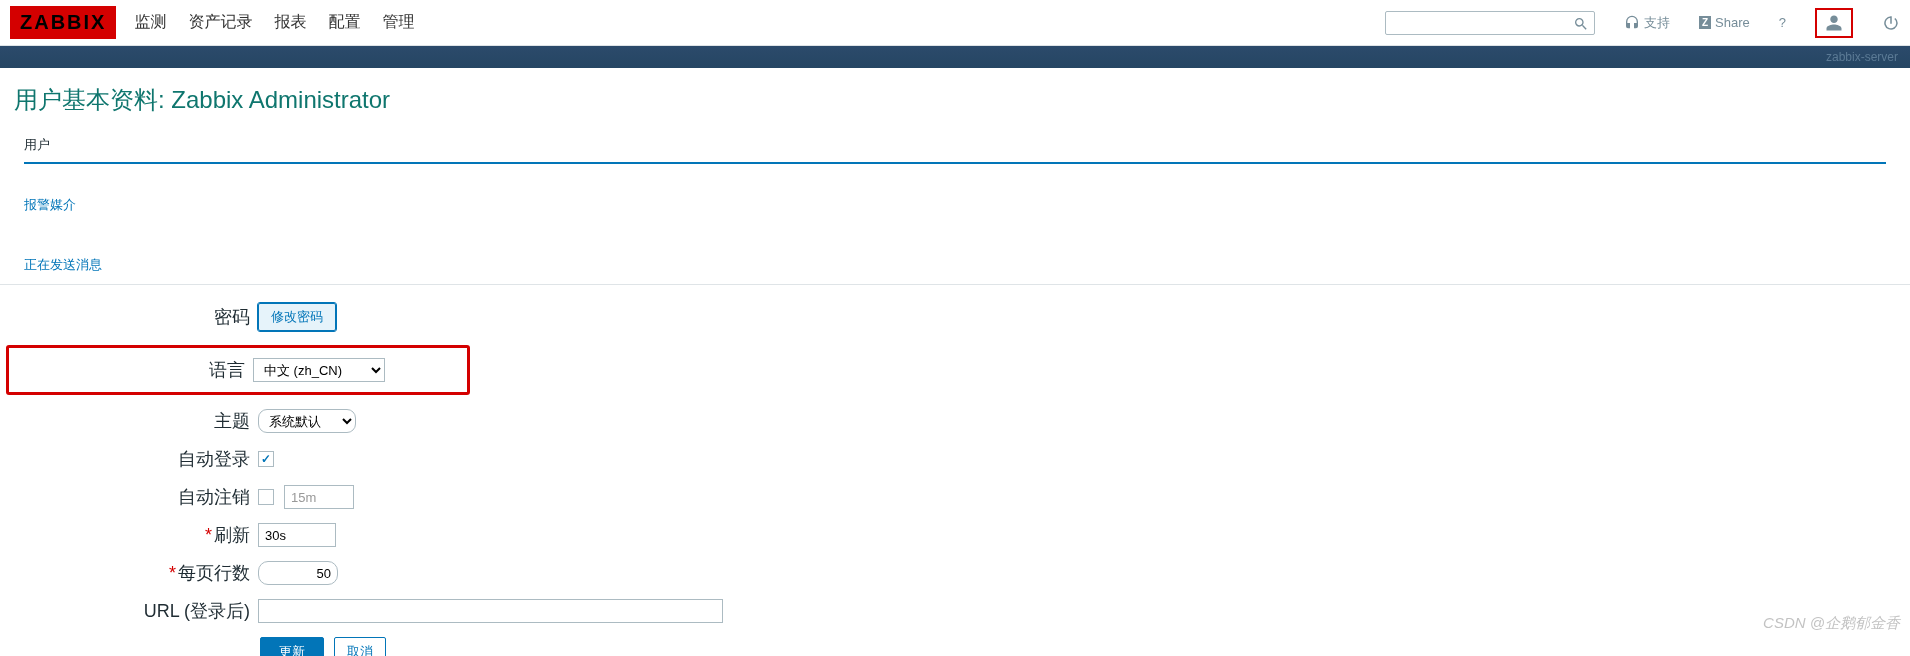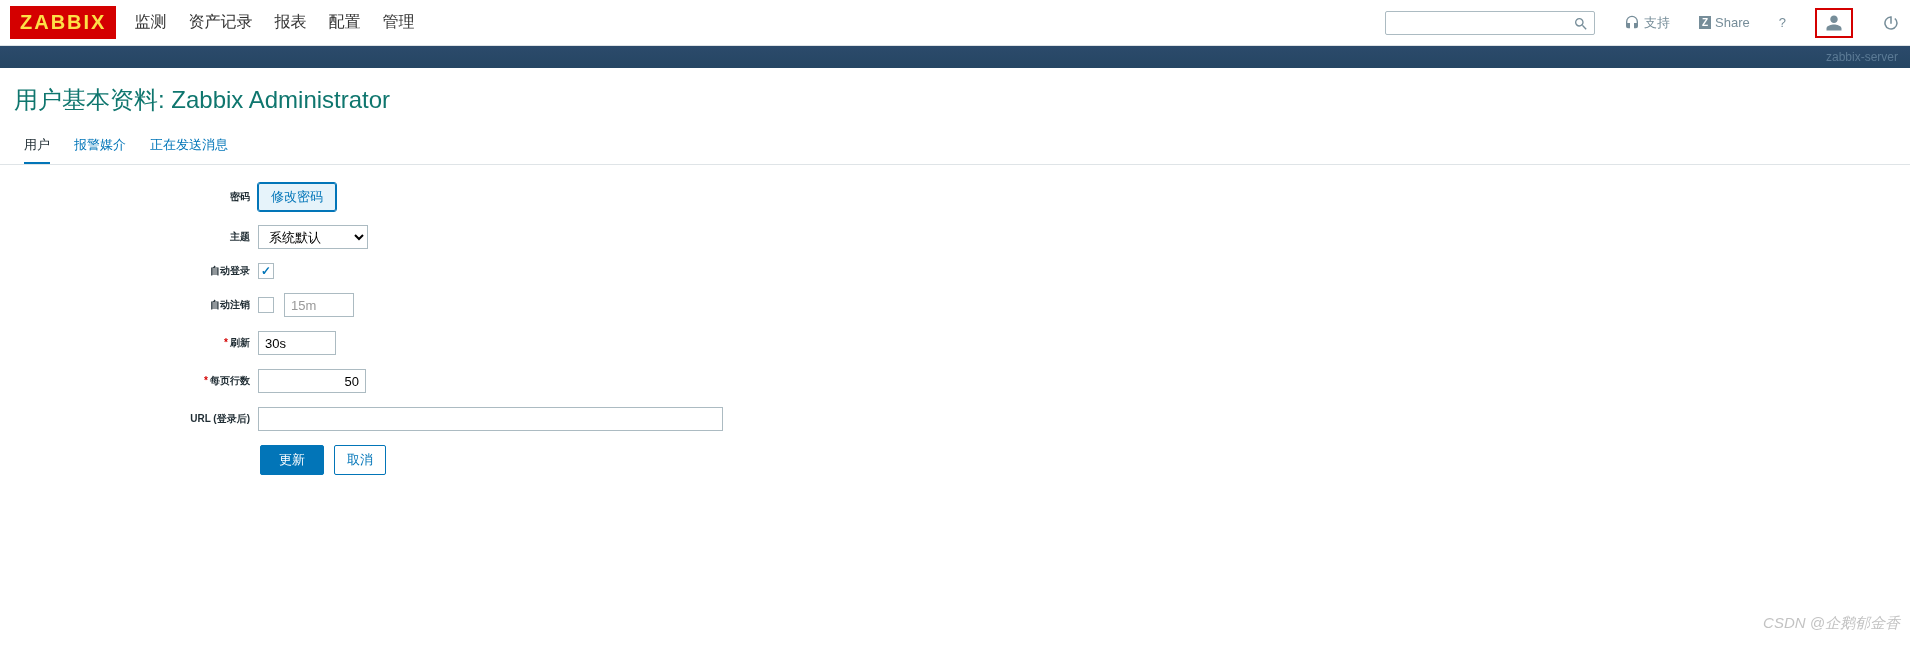--- a/index.html
+++ b/index.html
@@ -1,59 +1,59 @@
 <!DOCTYPE html>
 <html><head>
 <meta charset="utf-8">
 <style>
 * { box-sizing: border-box; margin: 0; padding: 0; }
 body { font-family: Arial, "Microsoft YaHei", sans-serif; font-size: 13px; color: #1f2c33; background: #fff; }
 
 
 .header { display: flex; align-items: center; height: 46px; border-bottom: 1px solid #dfe4e7; padding: 0 10px; }
-.logo { background: #d40000; color: #fde047; font-weight: bold; font-size: 20px; letter-spacing: 2px; padding: 5px 10px; margin-right: 18px; font-family: Arial, sans-serif; }
+.logo { background: #d40000; color: #000000; font-weight: bold; font-size: 20px; letter-spacing: 2px; padding: 5px 10px; margin-right: 18px; font-family: Arial, sans-serif; }
 .nav-menu { display: flex; gap: 22px; flex: 1; }
 .nav-item { color: #333; cursor: pointer; font-size: 16px; }
 .header-right { display: flex; align-items: center; gap: 29px; }
 .search-box { width: 210px; height: 26px; background: #f0f0f0; border: none; border-radius: 2px; padding: 0 28px 0 8px; position: relative; }
 .search-wrap { position: relative; }
 .search-icon { position: absolute; right: 6px; top: 5px; color: #768d99; }
 .hr-link { color: #768d99; font-size: 13px; display: flex; align-items: center; gap: 4px; cursor: pointer; }
 .user-icon-box { border: 2px solid #d40000; padding: 4px 8px; display: flex; align-items: center; }
 .icon-svg { width: 16px; height: 16px; fill: #768d99; }
 .icon-svg-lg { width: 18px; height: 18px; fill: #768d99; }
 
 
 .sub-bar { background: #1f3f5f; background: linear-gradient(#2c4a6b, #254663); height: 22px; display: flex; justify-content: flex-end; align-items: center; padding-right: 12px; }
 .sub-server { color: #5b7a95; font-size: 12px; }
 
 
 .page-title { font-size: 24px; font-weight: normal; padding: 16px 14px 12px; color: #0f766e; }
 
 
-.tabs { display: flex; gap: 24px; padding: 0 24px; border-bottom: 1px solid #dfe4e7; }
+.tabs { display: flex; gap: 24px; padding: 0 24px; border-bottom: 1px solid #dfe4e7; flex-direction: column; }
 .tab { padding: 8px 0; cursor: pointer; font-size: 13px; color: #0275b8; border-bottom: 2px solid transparent; }
 .tab.active { color: #1f2c33; border-bottom: 2px solid #0275b8; }
 
 
 .form-area { padding: 18px 0 30px; }
 .form-row { display: flex; align-items: center; margin-bottom: 14px; }
-.form-label { width: 258px; text-align: right; padding-right: 8px; color: #1f2c33; font-size: 10px; font-weight: bold; }
+.form-label { width: 258px; text-align: right; padding-right: 8px; color: #1f2c33; font-size: 18px; }
 .req { color: #d40000; margin-right: 2px; }
 .btn { border: 1px solid #0275b8; background: #fff; color: #0275b8; padding: 4px 12px; font-size: 13px; cursor: pointer; border-radius: 2px; }
 .btn.active-focus { background: #e6f3fa; border: 1px solid #0275b8; outline: 1px solid #0275b8; }
 .btn-primary { background: #0275b8; color: #fff; border: 1px solid #0275b8; padding: 5px 18px; }
 select, input[type=text] { border: 1px solid #acbbc2; padding: 3px 6px; font-size: 13px; height: 24px; background: #fff; }
 .lang-select { width: 132px; }
-.theme-select { width: 110px; }
+.theme-select { width: 98px; border-radius: 9px; }
 .chk { width: 16px; height: 16px; border: 1px solid #acbbc2; display: inline-flex; align-items: center; justify-content: center; background: #fff; }
 .chk.checked::after { content: "✓"; color: #0275b8; font-size: 12px; font-weight: bold; }
 .disabled-input { background: #ebebeb; color: #999; border: 1px solid #d6d6d6; width: 70px; text-align: left; padding-left: 8px; }
 .refresh-input { width: 78px; }
-.rows-input { width: 108px; text-align: right; }
+.rows-input { width: 80px; text-align: right; border-radius: 10px; }
 .url-input { width: 465px; }
 .highlight-row { border: 3px solid #d40000; padding: 10px 6px 10px 0; margin-bottom: 14px; border-radius: 3px; width: 464px; margin-left: 6px; }
 .highlight-row .form-label { width: 244px; }
 .form-actions { margin-left: 260px; margin-top: 6px; display: flex; gap: 10px; }
 
 .watermark { position: fixed; bottom: 23px; right: 10px; color: rgba(120,120,120,0.45); font-size: 15px; font-style: italic; }
 </style>
 </head>
 <body>
 
@@ -111,20 +111,28 @@
   <div class="tab">正在发送消息</div>
 </div>
 
 <div class="form-area">
 
   <div class="form-row">
     <div class="form-label">密码</div>
     <button class="btn active-focus">修改密码</button>
   </div>
 
+  <div class="highlight-row">
+    <div style="display:flex;align-items:center;">
+      <div class="form-label">语言</div>
+      <select class="lang-select">
+        <option>中文 (zh_CN)</option>
+      </select>
+    </div>
+  </div>
 
   <div class="form-row">
     <div class="form-label">主题</div>
     <select class="theme-select">
       <option>系统默认</option>
     </select>
   </div>
 
   <div class="form-row">
     <div class="form-label">自动登录</div>

